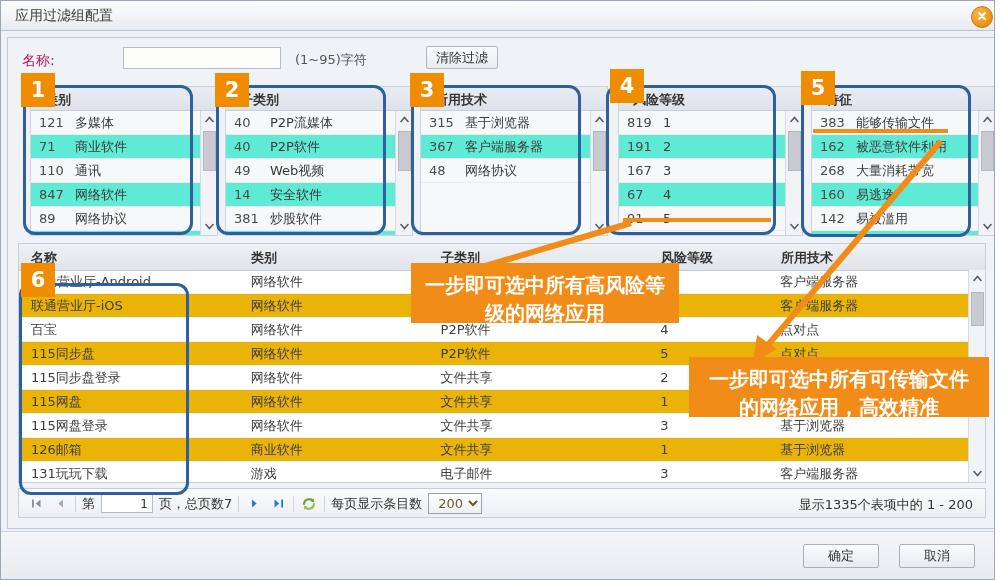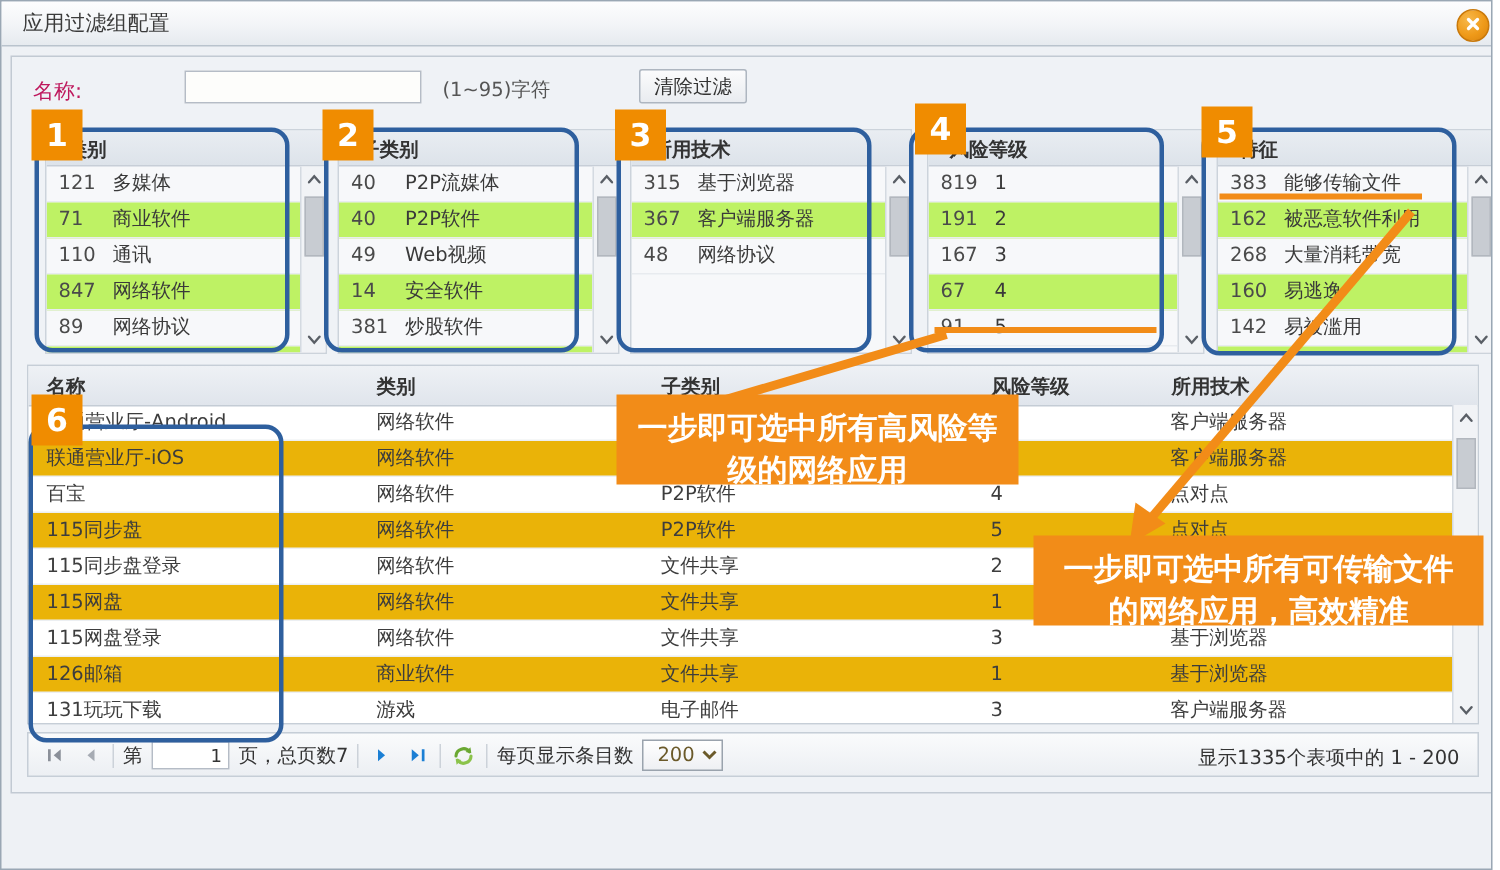--- a/index.html
+++ b/index.html
@@ -41,21 +41,21 @@
   
   .strip{position:absolute;left:10px;top:48px;width:968px;height:150px;}
   .sel{position:absolute;top:0;height:150px;background:#f7f8fa;
        border:1px solid #ccd3db;box-sizing:border-box;overflow:hidden;}
   .sel .hd{height:24px;background:linear-gradient(to bottom,#e9edf2,#dde3ea);
     border-bottom:1px solid #c7ced7;font-size:13px;color:#333;
     padding:4px 0 0 14px;box-sizing:border-box;font-weight:bold;}
   .sel .rows{position:absolute;left:0;top:24px;right:17px;bottom:0;overflow:hidden;}
   .srow{height:23px;line-height:23px;font-size:13px;color:#3a3a3a;
     border-bottom:1px solid #e8ebef;cursor:pointer;white-space:nowrap;}
-  .srow.alt{background:#bef264;}
+  .srow.alt{background:#5eead4;}
   .srow .n{display:inline-block;width:44px;padding-left:8px;box-sizing:border-box;
     color:#4a4a4a;}
   .srow .t{display:inline-block;}
   .sbar{position:absolute;right:0;top:24px;bottom:0;width:17px;
     background:#f1f3f6;border-left:1px solid #d4dae1;box-sizing:border-box;}
   .sarrow{width:17px;height:17px;display:flex;align-items:center;justify-content:center;
     cursor:pointer;}
   .sthumb{position:absolute;left:2px;width:13px;background:#c8ccd2;border:1px solid #b2b7be;
     box-sizing:border-box;cursor:pointer;}
 
@@ -379,20 +379,24 @@
           </svg>
         </div>
         <div class="vsep"></div>
         <span>每页显示条目数</span>
         <select class="pgsel"><option value="200">200</option></select>
       </div>
       <div class="pgstat">显示1335个表项中的 1 - 200</div>
     </div>
   </div>
 
+  <div class="footer">
+    <button class="fbtn ok">确定</button>
+    <button class="fbtn cancel">取消</button>
+  </div>
 
   <div class="ov">
     <div class="hl" style="left:22px;top:84px;width:168px;width:170px;height:150px;"></div>
     <div class="hl" style="left:215px;top:84px;width:170px;height:150px;"></div>
     <div class="hl" style="left:410px;top:84px;width:170px;height:150px;"></div>
     <div class="hl" style="left:605px;top:84px;width:170px;height:150px;"></div>
     <div class="hl" style="left:800px;top:84px;width:170px;height:152px;"></div>
     <div class="hl" style="left:18px;top:282px;width:170px;height:212px;"></div>
 
     <div class="uline" style="left:622px;top:217px;width:148px;"></div>

